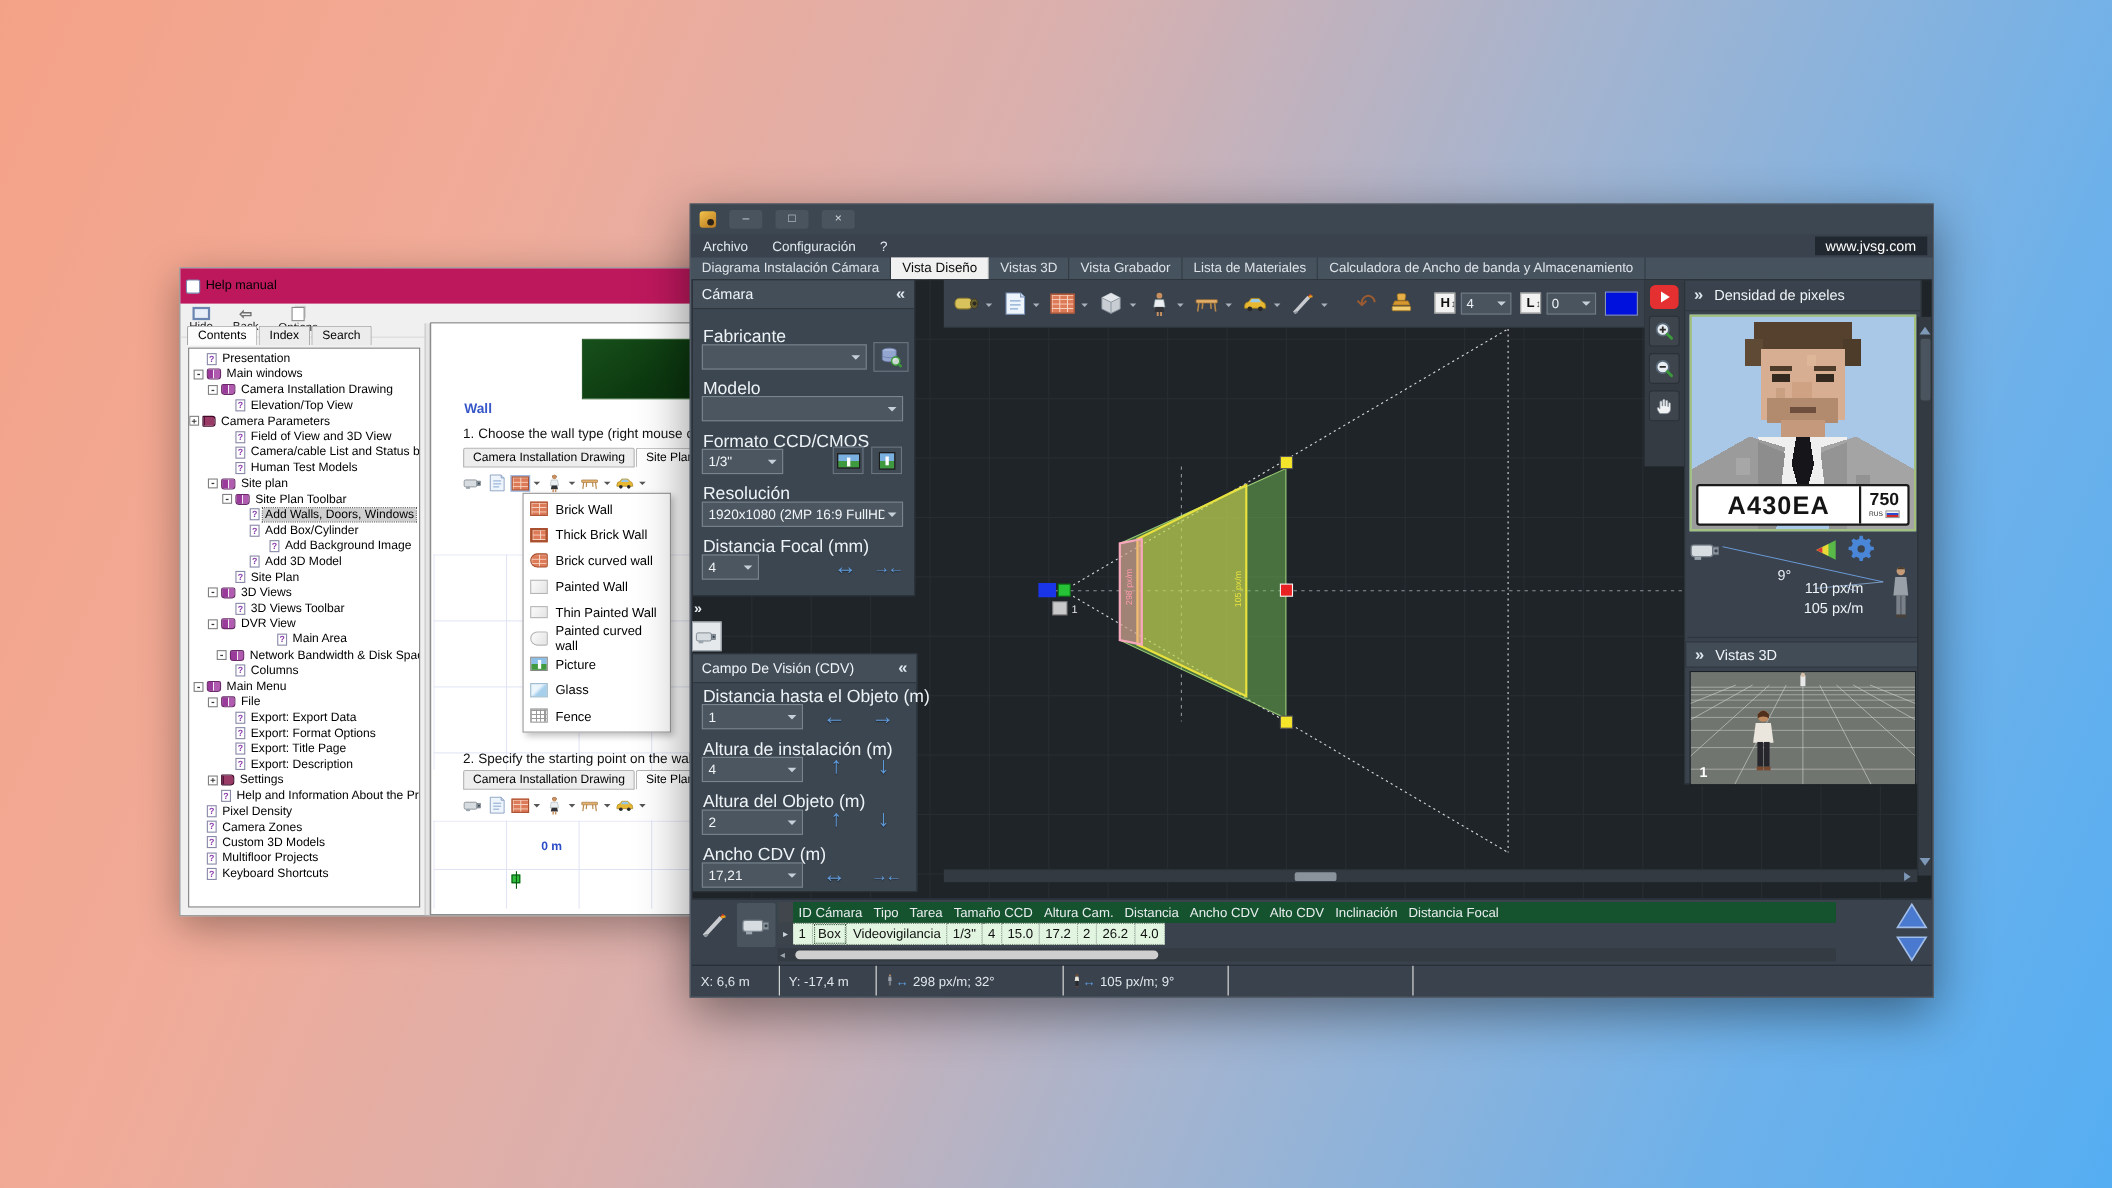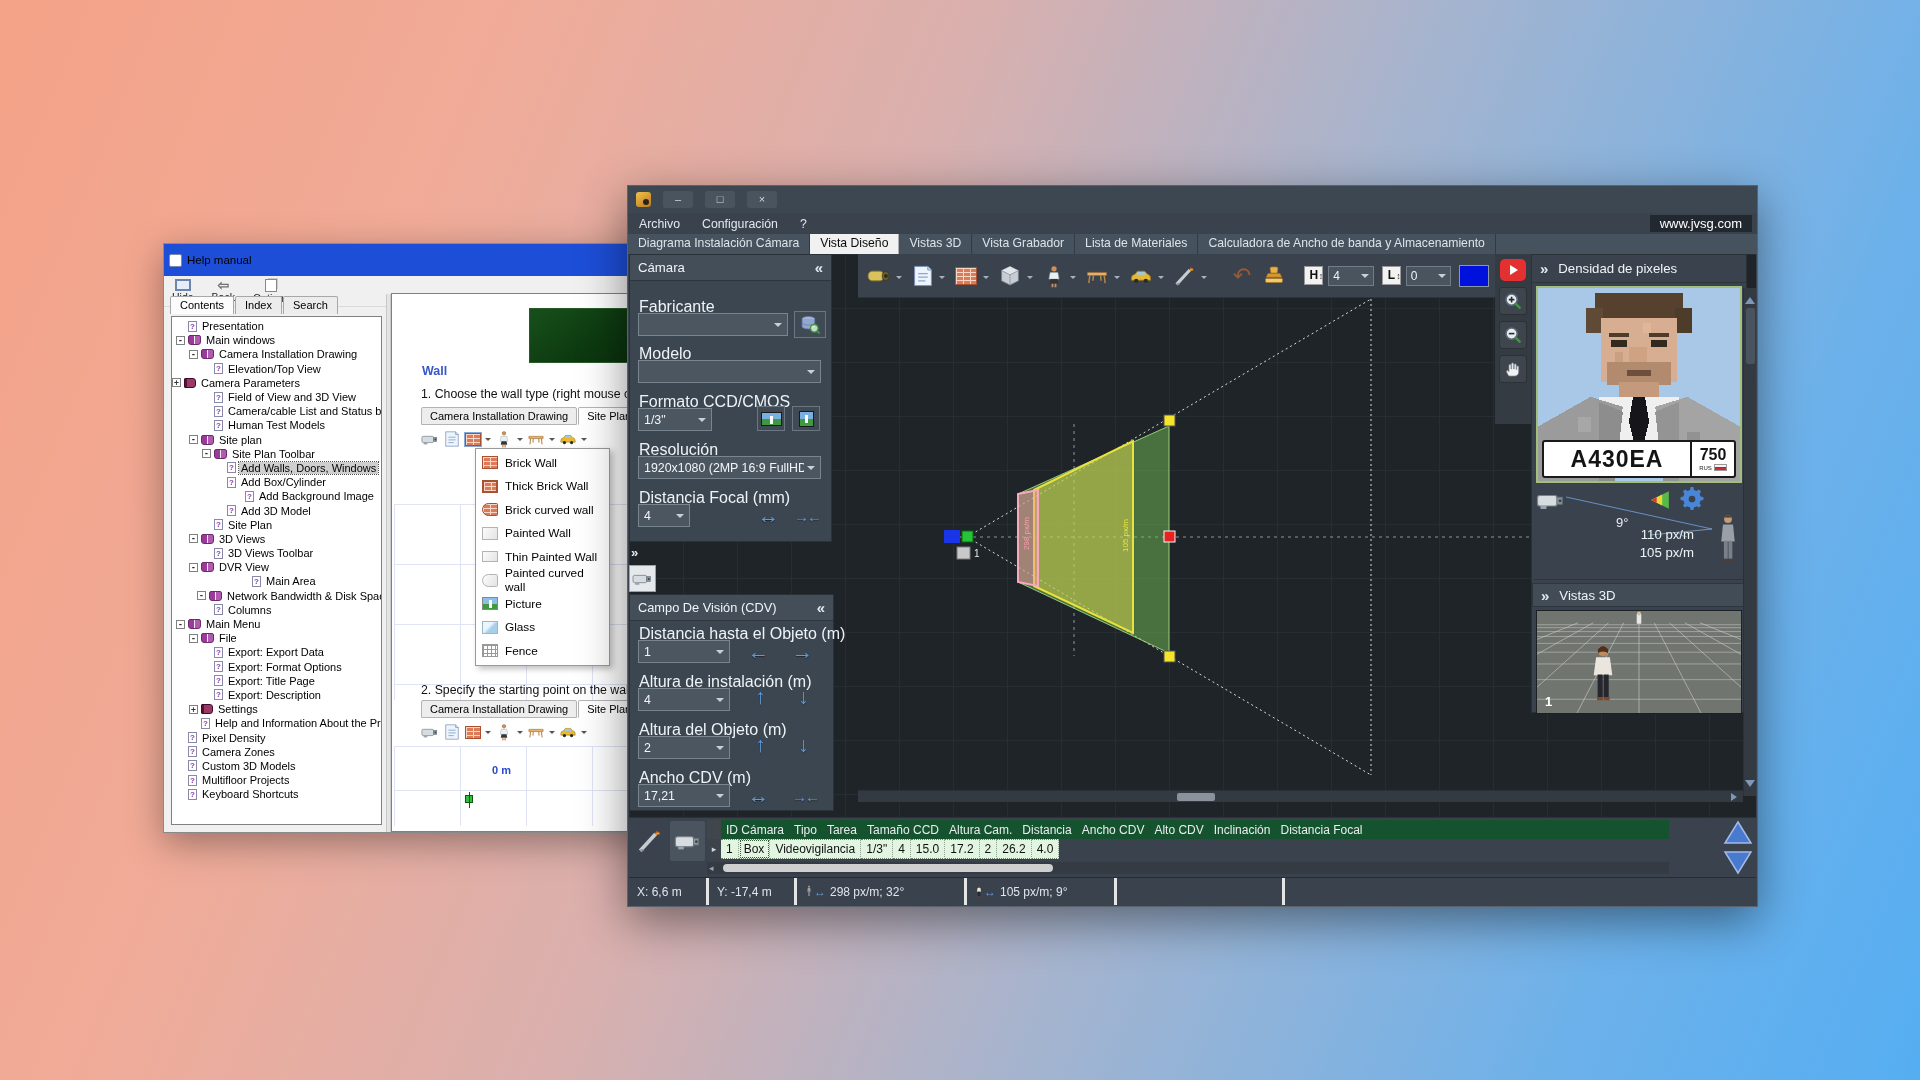--- a/index.html
+++ b/index.html
@@ -1,21 +1,21 @@
 <!DOCTYPE html>
 <html><head>
 <meta charset="utf-8">
 <style>
   * { box-sizing: border-box; margin: 0; padding: 0; }
   html,body { width:1920px; height:1080px; overflow:hidden; font-family:"Liberation Sans",sans-serif; }
   body { background: linear-gradient(112deg, #f4a287 0%, #f0ab98 22%, #d9b0ae 42%, #a4b4cf 62%, #6db1ea 84%, #55aef2 100%); position:relative; }
 
   
   .help-win { position:absolute; left:163px; top:243px; width:700px; height:590px; background:#f0f0f0; border:1px solid #8a8a8a; box-shadow:0 10px 34px rgba(0,0,0,.35); z-index:1; color:#000; }
-  .hw-title { height:19px; display:flex; align-items:center; gap:5px; padding:16px 5px; font-size:11.5px; background:#1d4ed8; }
+  .hw-title { height:19px; display:flex; align-items:center; gap:5px; padding:16px 5px; font-size:11.5px; background:#be185d; }
   .hw-icon { width:13px; height:13px; background:#fff; border:1px solid #7a8ab0; border-radius:2px; font:bold 10px/12px "Liberation Sans",sans-serif; color:#e09020; text-align:center; }
   .hw-toolbar { height:31px; display:flex; align-items:center; gap:18px; padding:0 8px; border-bottom:1px solid #dadada; }
   .hw-tbtn { display:flex; flex-direction:column; align-items:center; font-size:10.5px; color:#222; }
   .ic-hide { width:16px; height:12px; border:2px solid #6a86b0; background:#e8eef8; }
   .ic-back { font-size:14px; line-height:12px; color:#707070; font-weight:bold; }
   .ic-options { width:12px; height:13px; background:#fff; border:1px solid #888; box-shadow:2px -2px 0 -1px #ccc; }
   .hw-left { position:absolute; left:0; top:50px; width:222px; bottom:0; }
   .hw-tabs { display:flex; gap:1px; padding:2px 6px 0; }
   .hw-tab { font-size:11px; padding:2px 9px 3px; border:1px solid #a8a8a8; border-bottom:none; background:#ececec; border-radius:2px 2px 0 0; }
   .hw-tab.active { background:#fcfcfc; position:relative; top:0px; }
@@ -165,21 +165,21 @@
   .thead > :nth-child(9),.drow > :nth-child(9) { width:93px; }
   .thead > :nth-child(10),.drow > :nth-child(10) { width:95px; }
   .thead > :nth-child(11),.drow > :nth-child(11) { width:87px; }
   .table-hscroll { position:absolute; left:78px; top:44px; width:962px; height:12px; background:#343b42; }
   .ths-arrow { position:absolute; left:2px; top:1px; font-size:9px; color:#9aa4ae; }
   .ths-thumb { position:absolute; left:16px; top:2px; width:330px; height:8px; background:#cfcfcf; border-radius:4px; }
   .big-arrows { position:absolute; right:3px; top:2px; display:flex; flex-direction:column; gap:5px; }
   .big-arrows svg { width:30px; height:25px; }
 
   .mw-status { position:absolute; left:1px; right:1px; bottom:1px; height:28px; background:#39424d; border-top:1px solid #262c33; display:flex; align-items:center; font-size:12px; color:#dfe5ea; }
-  .sseg { height:100%; display:flex; align-items:center; gap:4px; padding:0 8px; border-right:3px solid #e5e5e5; white-space:nowrap; }
+  .sseg { height:100%; display:flex; align-items:center; gap:4px; padding:0 8px; border-right:1px solid #e5e5e5; white-space:nowrap; }
   .sseg.s1 { width:80px; } .sseg.s2 { width:88px; } .sseg.s3 { width:170px; } .sseg.s4 { width:150px; } .sseg.s5 { width:168px; } .sseg.s6 { flex:1; border-right:none; }
   .si-arrow { color:#5f9bdc; font-weight:bold; font-size:12px; margin-left:-3px; }
   .si-fig { width:8px; height:14px; }
 </style>
 </head>
 <body>
 
 <svg width="0" height="0" style="position:absolute">
   <defs>
     <symbol id="s-cctv" viewBox="0 0 20 20">

